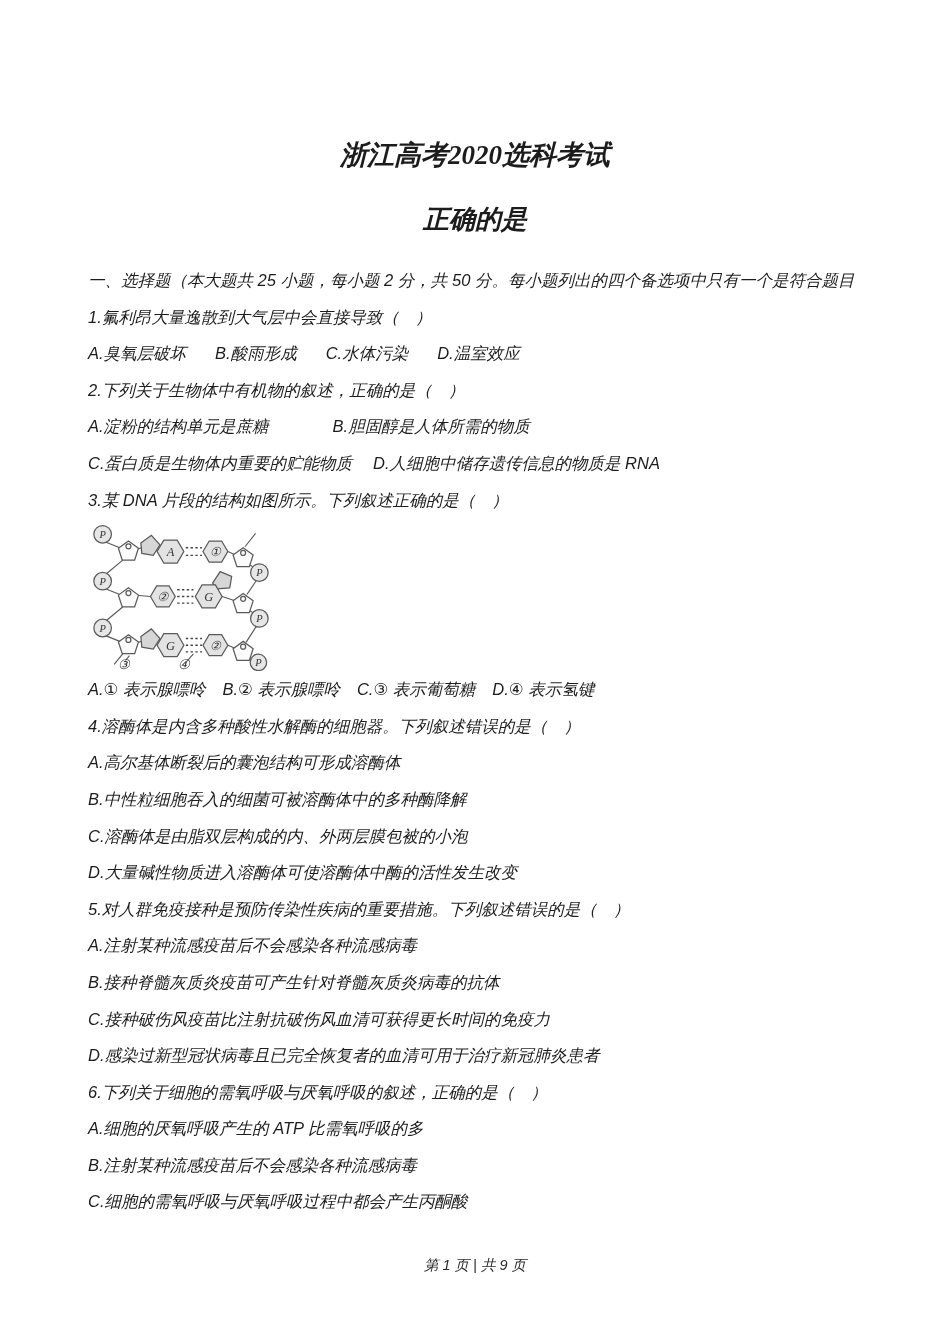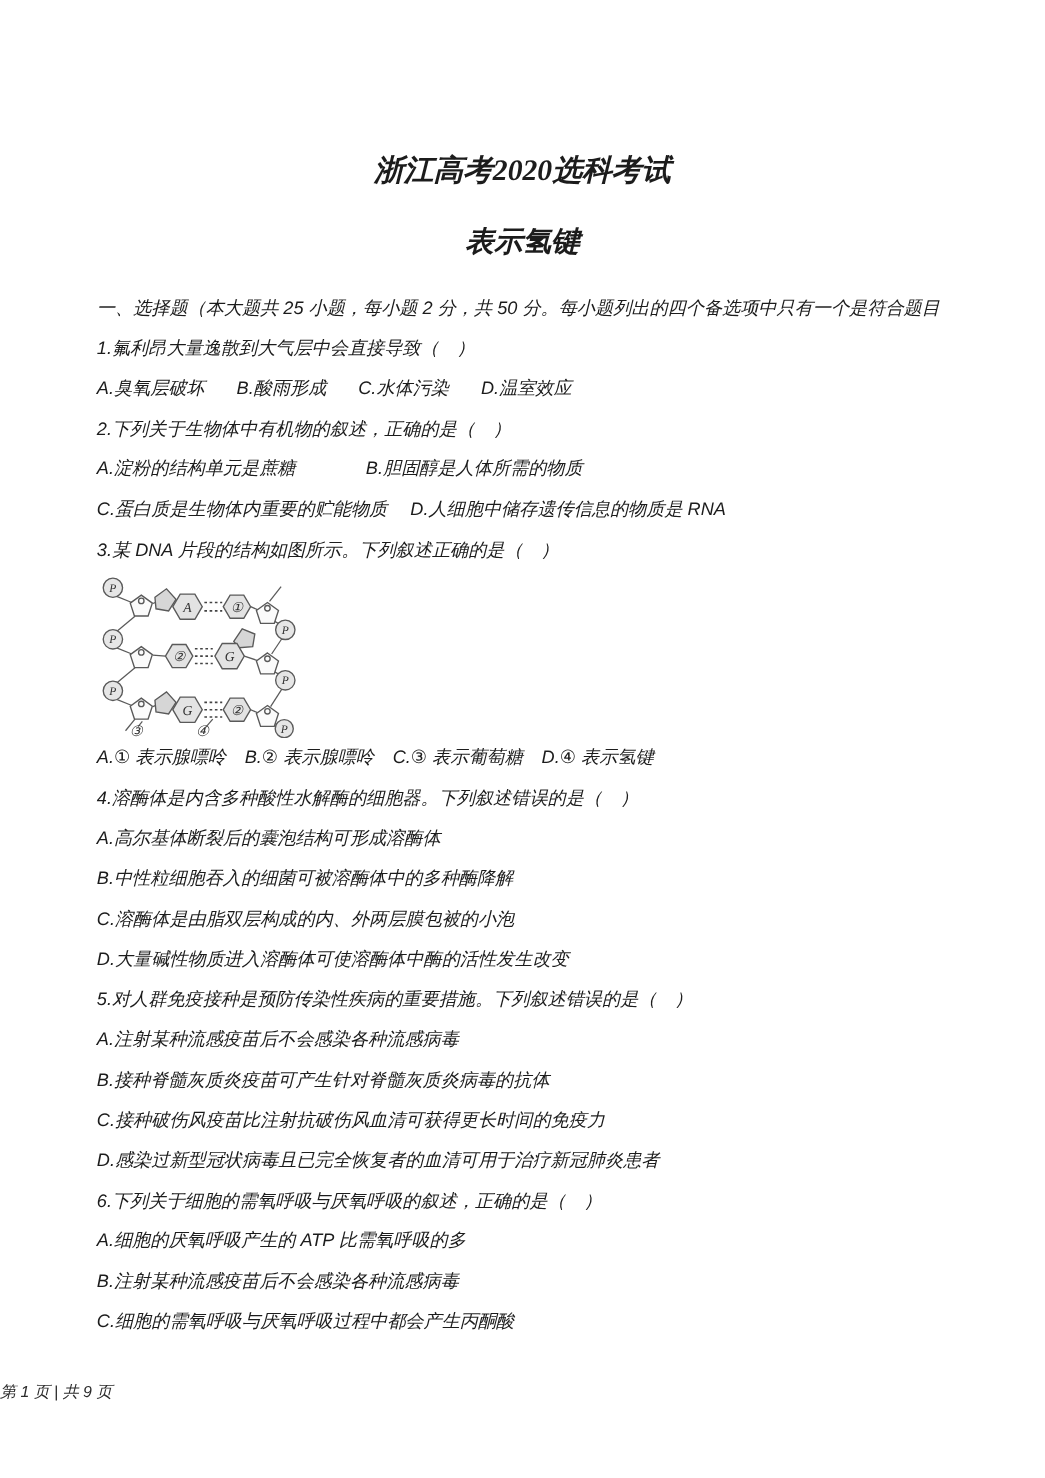--- a/index.html
+++ b/index.html
@@ -57,31 +57,32 @@
   .dna-figure .bb { stroke: #5a5a5a; stroke-width: 1.2; fill: none; }
   .dna-figure text {
     font-family: "Liberation Serif", "DejaVu Serif", serif;
     fill: #333;
   }
   .page-footer {
     position: absolute;
     left: 0;
     top: 1240px;
     width: 100%;
+    text-align: center;
     font-size: 14.5px;
     color: #2a2a2a;
   }
 </style>
 </head>
 <body>
 
 <div class="page">
 
   <h1 class="doc-title">浙江高考2020选科考试</h1>
-  <h2 class="doc-subtitle">表示氢键</h2>
+  <h2 class="doc-subtitle">正确的是</h2>
 
   <div class="body-text">
 
     <p class="line section-line">一、选择题（本大题共 25 小题，每小题 2 分，共 50 分。每小题列出的四个备选项中只有一个是符合题目</p>
 
     <section>
       <p class="line">1.氟利昂大量逸散到大气层中会直接导致（　）</p>
       <p class="line row-q1">
         <span class="opt">A.臭氧层破坏</span><span class="opt">B.酸雨形成</span><span class="opt">C.水体污染</span><span class="opt">D.温室效应</span>
       </p>

